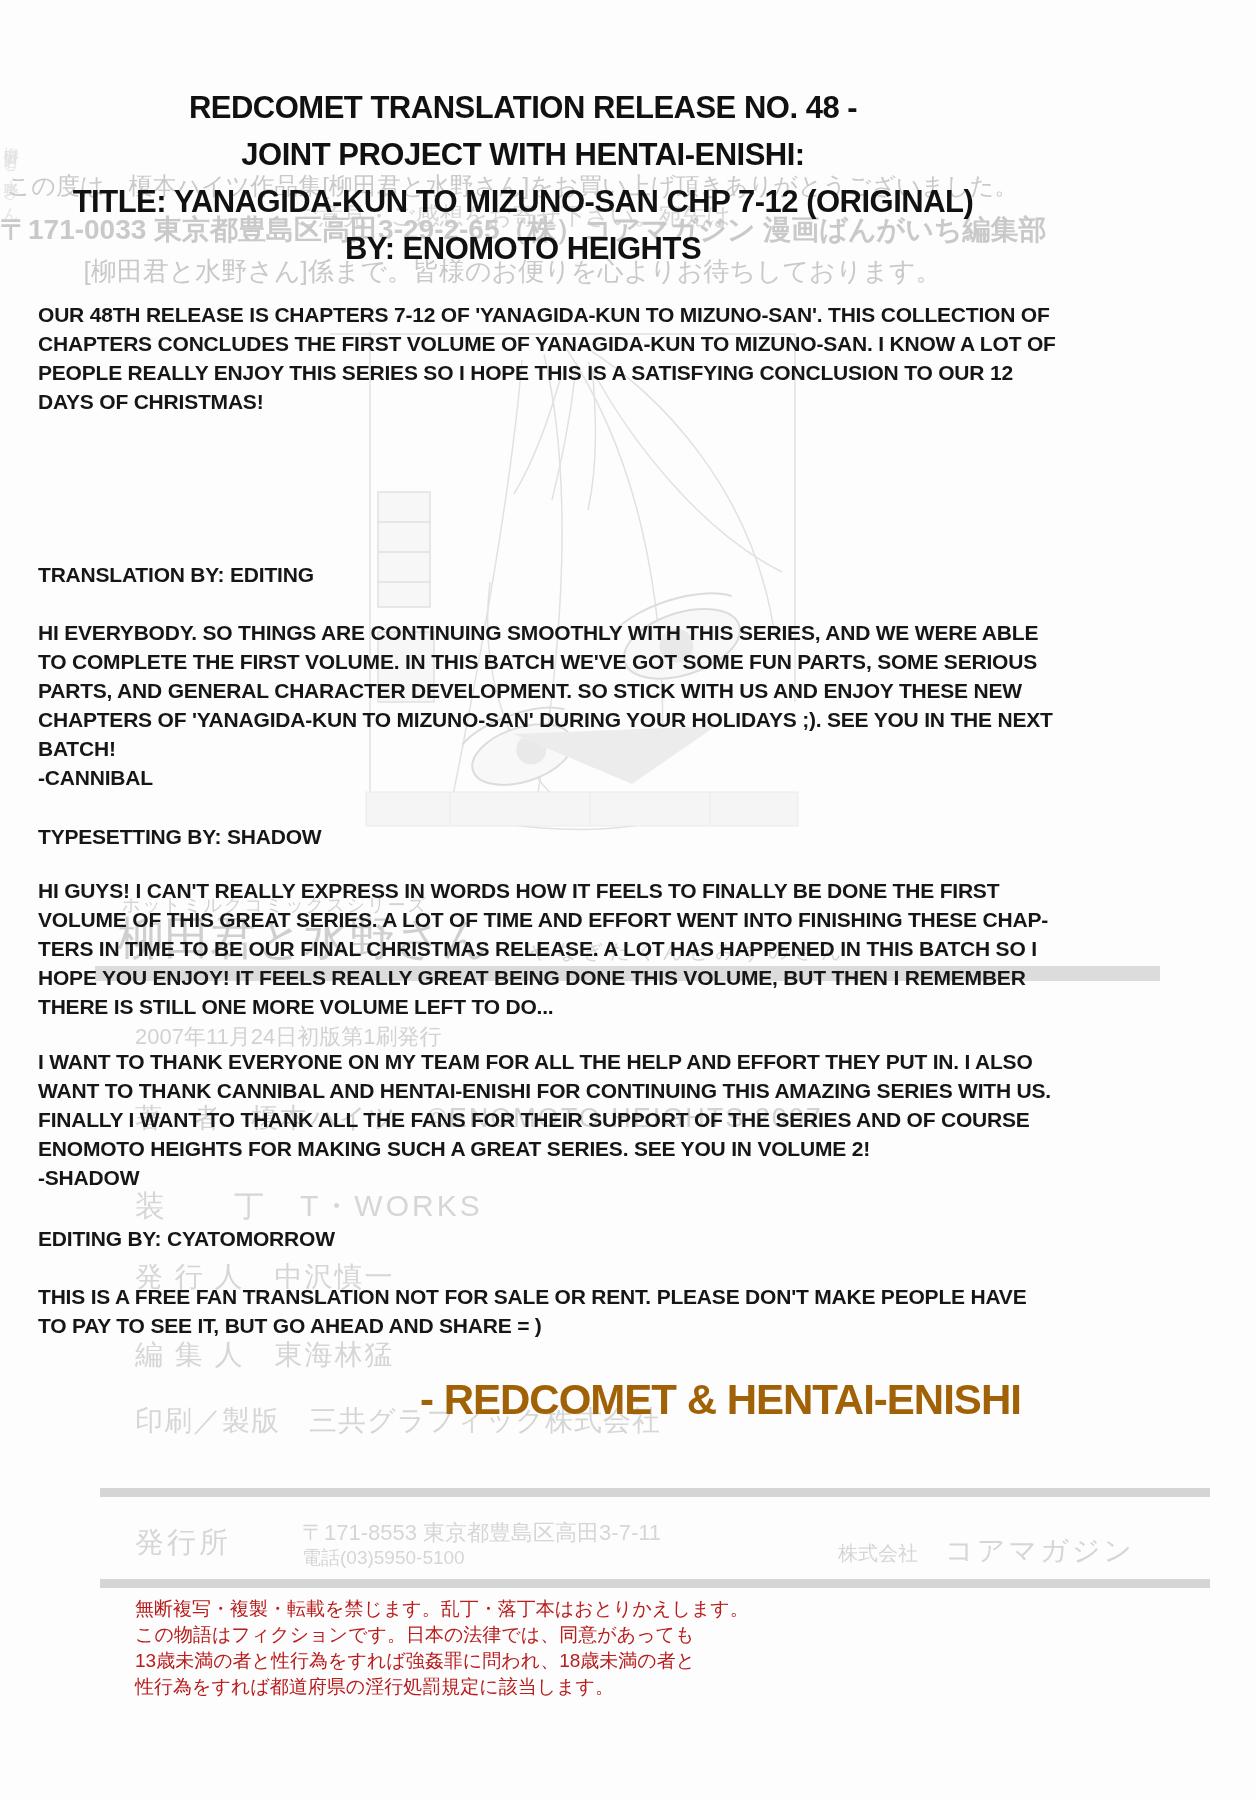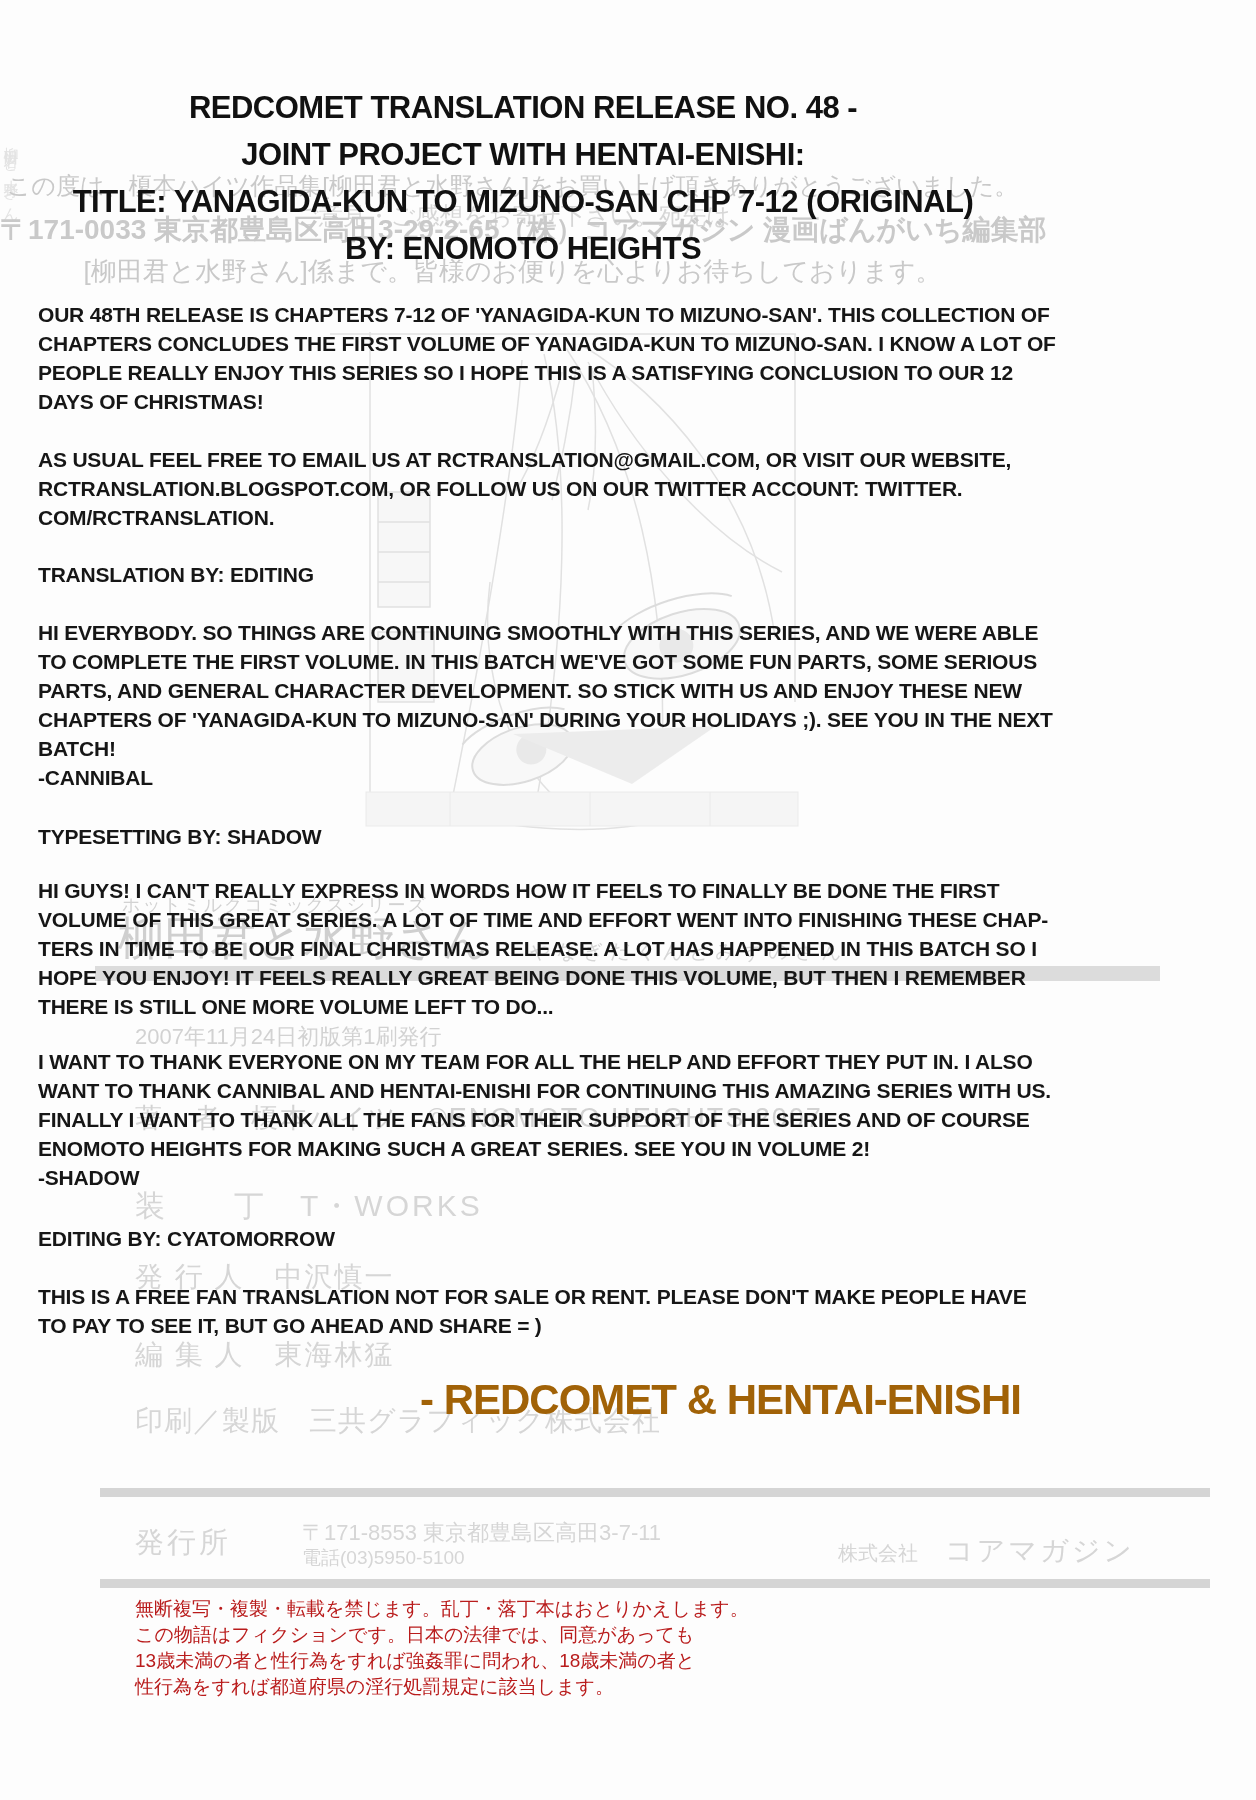--- a/index.html
+++ b/index.html
@@ -136,23 +136,20 @@
   <div class="abs title" style="top:84px;">REDCOMET TRANSLATION RELEASE NO. 48 -
 JOINT PROJECT WITH HENTAI-ENISHI:
 TITLE: YANAGIDA-KUN TO MIZUNO-SAN CHP 7-12 (ORIGINAL)
 BY: ENOMOTO HEIGHTS</div>
 
   <div class="abs para" style="left:38px;top:300px;">OUR 48TH RELEASE IS CHAPTERS 7-12 OF 'YANAGIDA-KUN TO MIZUNO-SAN'. THIS COLLECTION OF
 CHAPTERS CONCLUDES THE FIRST VOLUME OF YANAGIDA-KUN TO MIZUNO-SAN. I KNOW A LOT OF
 PEOPLE REALLY ENJOY THIS SERIES SO I HOPE THIS IS A SATISFYING CONCLUSION TO OUR 12
 DAYS OF CHRISTMAS!</div>
 
-  <div class="abs para" style="left:38px;top:445px;">AS USUAL FEEL FREE TO EMAIL US AT RCTRANSLATION@GMAIL.COM, OR VISIT OUR WEBSITE,
-RCTRANSLATION.BLOGSPOT.COM, OR FOLLOW US ON OUR TWITTER ACCOUNT: TWITTER.
-COM/RCTRANSLATION.</div>
 
   <div class="abs para" style="left:38px;top:560px;">TRANSLATION BY: EDITING</div>
 
   <div class="abs para" style="left:38px;top:618px;">HI EVERYBODY. SO THINGS ARE CONTINUING SMOOTHLY WITH THIS SERIES, AND WE WERE ABLE
 TO COMPLETE THE FIRST VOLUME. IN THIS BATCH WE'VE GOT SOME FUN PARTS, SOME SERIOUS
 PARTS, AND GENERAL CHARACTER DEVELOPMENT. SO STICK WITH US AND ENJOY THESE NEW
 CHAPTERS OF 'YANAGIDA-KUN TO MIZUNO-SAN' DURING YOUR HOLIDAYS ;). SEE YOU IN THE NEXT
 BATCH!
 -CANNIBAL</div>
 

